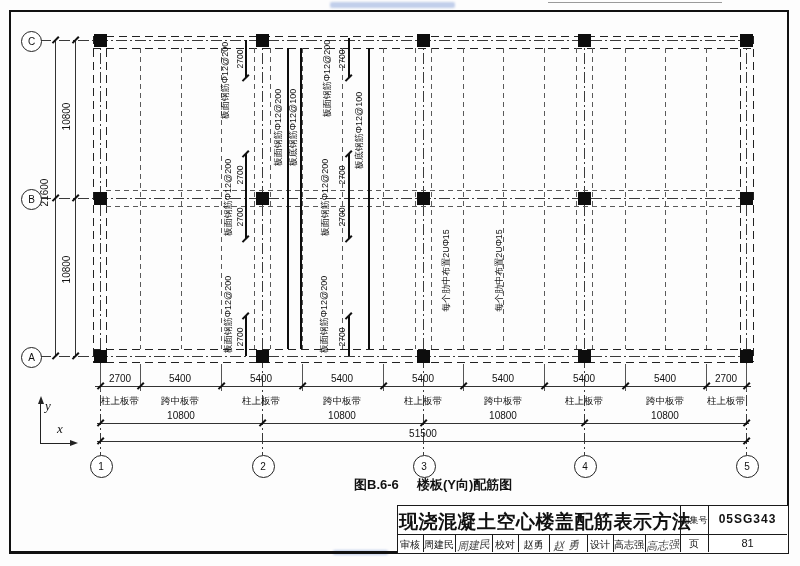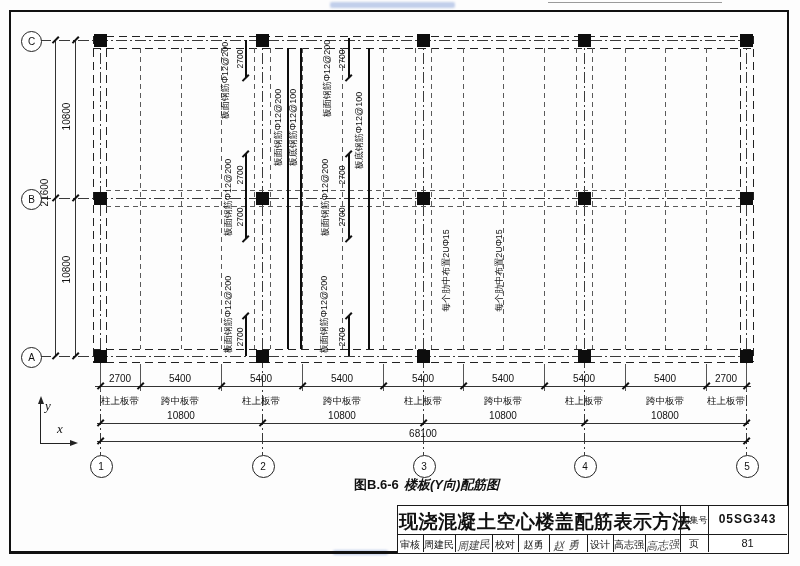--- a/index.html
+++ b/index.html
@@ -231,21 +231,21 @@
     <div class="tk" style="left:579.5px;top:422px;"></div>
   <div class="tk" style="left:741.5px;top:422px;"></div>
   <div class="dim" style="left:146px;top:410px;width:70px;">10800</div>
   <div class="dim" style="left:307px;top:410px;width:70px;">10800</div>
   <div class="dim" style="left:468px;top:410px;width:70px;">10800</div>
   <div class="dim" style="left:630px;top:410px;width:70px;">10800</div>
 
   <div class="hl" style="left:97px;top:441px;width:652px;background:#333;"></div>
   <div class="tk" style="left:95.5px;top:440px;"></div>
     <div class="tk" style="left:741.5px;top:440px;"></div>
-  <div class="dim" style="left:388px;top:428px;width:70px;">68100</div>
+  <div class="dim" style="left:388px;top:428px;width:70px;">51500</div>
 
   <div class="circ" style="left:89.5px;top:454.5px;width:21px;height:21px;">
       <span>1</span>
     </div>
   <div class="circ" style="left:251.5px;top:454.5px;width:21px;height:21px;">
       <span>2</span>
     </div>
   <div class="circ" style="left:412.5px;top:454.5px;width:21px;height:21px;">
       <span>3</span>
     </div>
@@ -257,21 +257,21 @@
     </div>
 
   <div class="vl" style="left:40px;top:403px;height:40px;background:#222;"></div>
   <div class="arr-up" style="left:37.5px;top:396px;"></div>
   <div class="hl" style="left:40px;top:443px;width:30px;background:#222;"></div>
   <div class="arr-right" style="left:70px;top:440px;"></div>
   <div class="axlab" style="left:45px;top:398px;">y</div>
   <div class="axlab" style="left:57px;top:421px;">x</div>
 
   <div class="cap" style="left:354px;top:476px;">图B.6-6</div>
-  <div class="cap" style="left:404px;top:476px;font-style:italic;">楼板(Y向)配筋图</div>
+  <div class="cap" style="left:417px;top:476px;">楼板(Y向)配筋图</div>
 
   <div class="tb-border" style="left:397px;top:505px;width:390px;height:47px;"></div>
   <div class="tbh" style="left:397px;top:534px;width:390px;"></div>
   <div class="tbv" style="left:680px;top:505px;height:47px;"></div>
   <div class="tbv" style="left:708px;top:505px;height:47px;"></div>
   <div class="tbv" style="left:423px;top:534px;height:18px;"></div>
   <div class="tbv" style="left:455px;top:534px;height:18px;"></div>
   <div class="tbv" style="left:492px;top:534px;height:18px;"></div>
   <div class="tbv" style="left:518px;top:534px;height:18px;"></div>
   <div class="tbv" style="left:549px;top:534px;height:18px;"></div>

